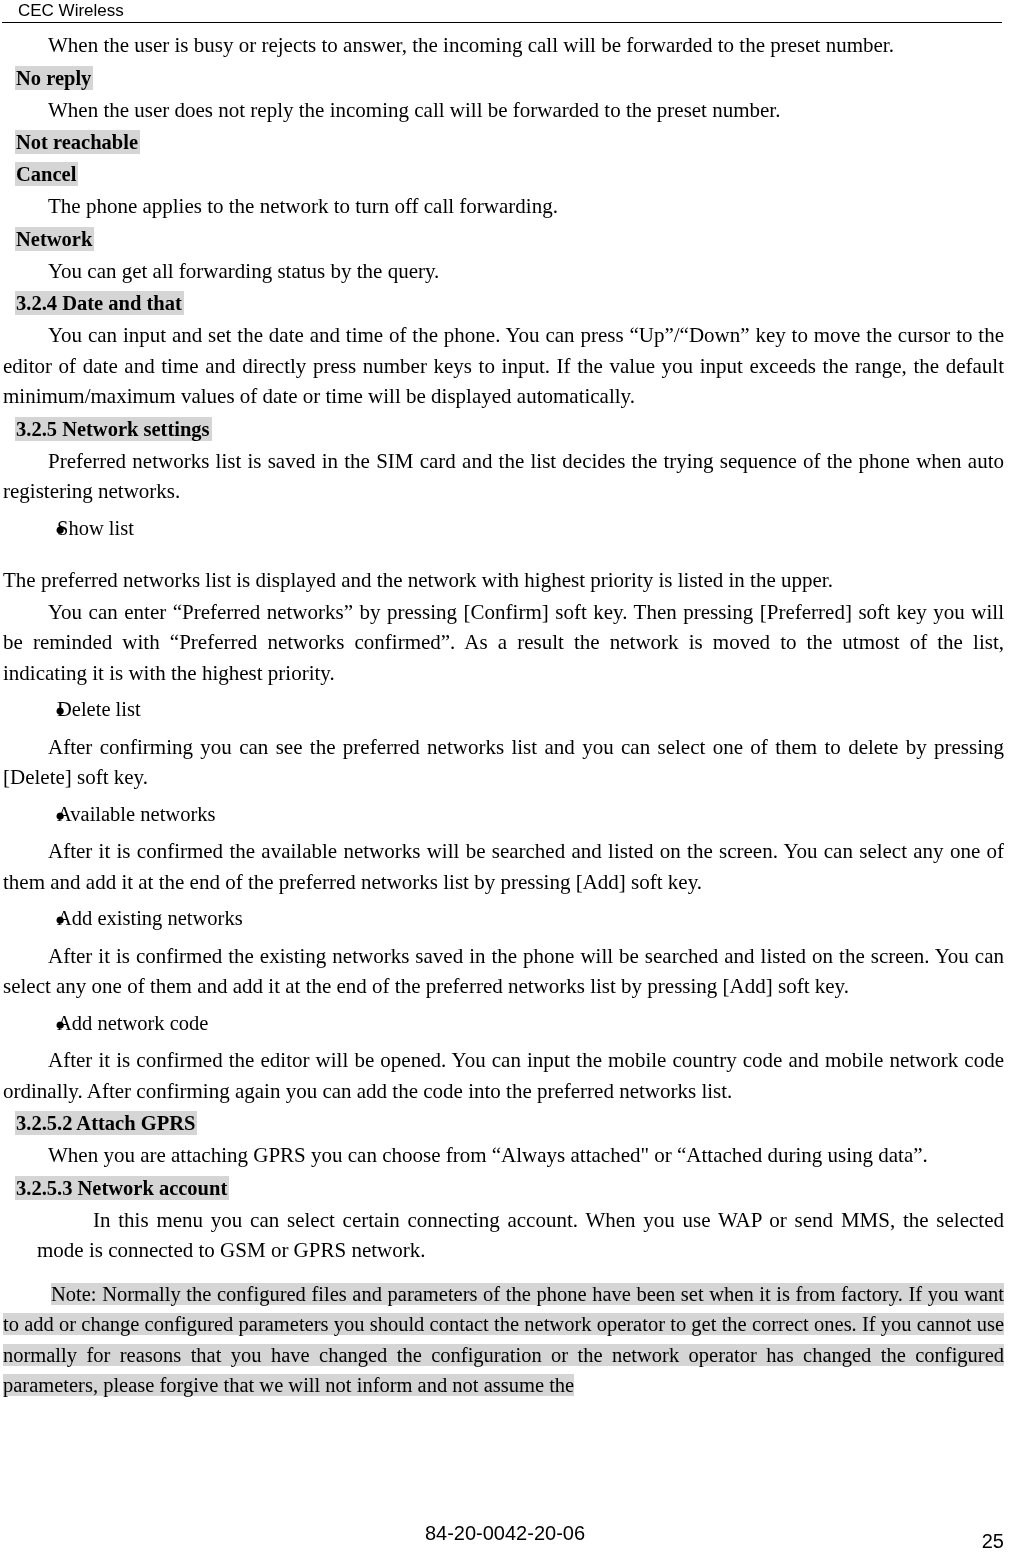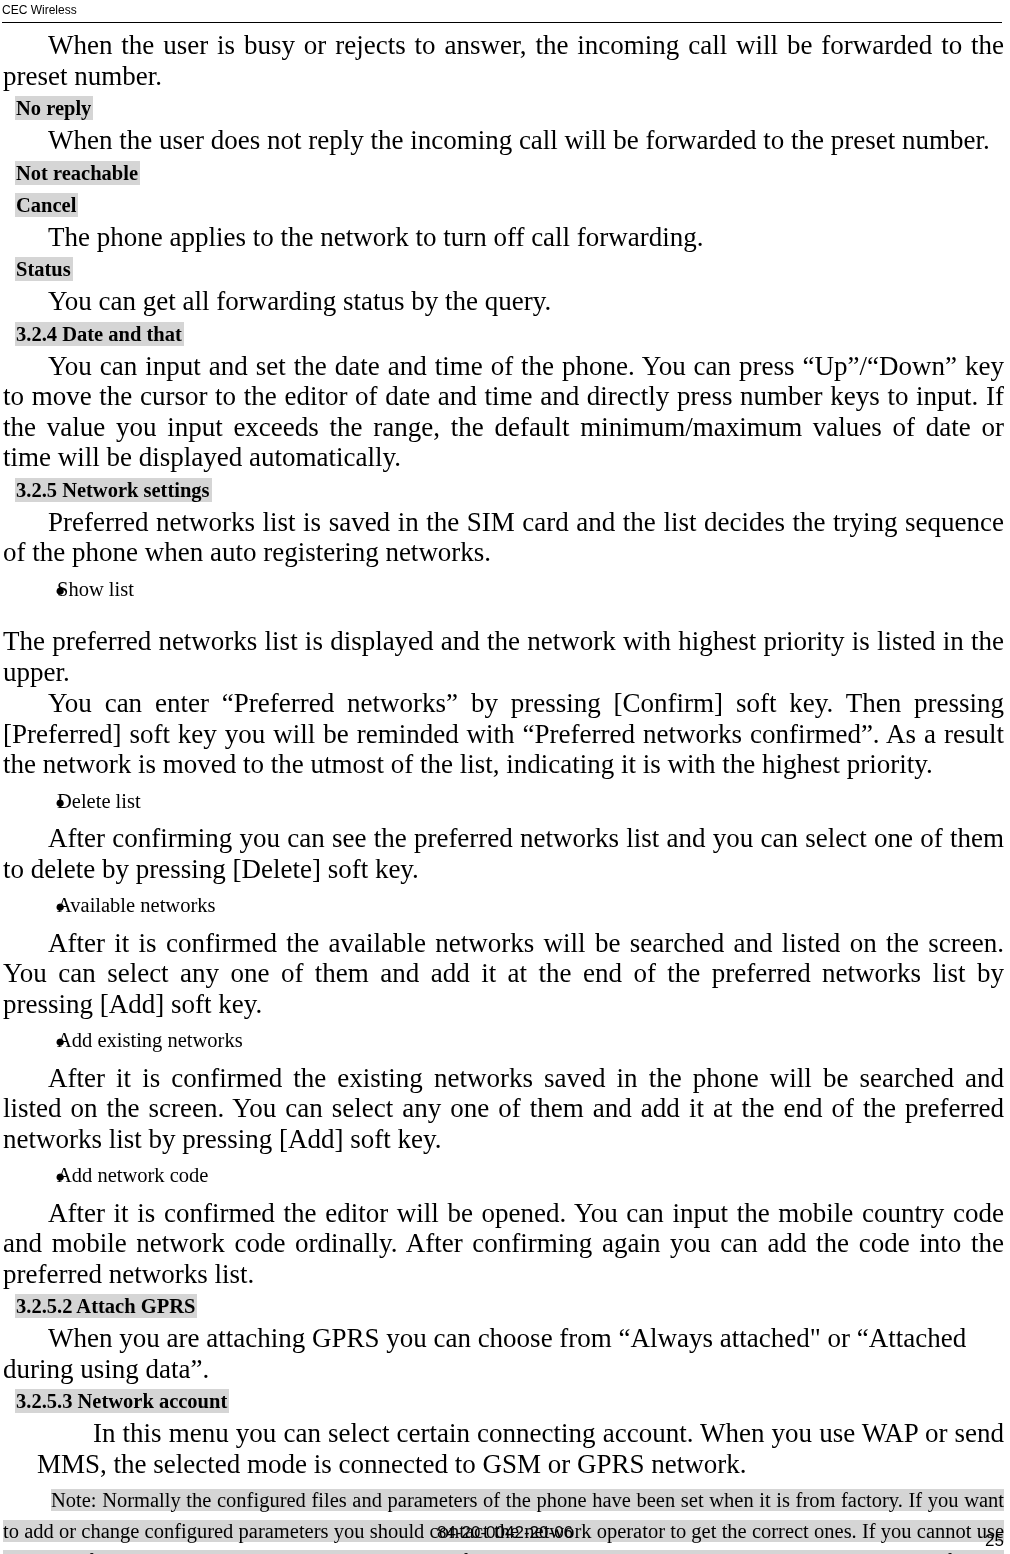--- a/index.html
+++ b/index.html
@@ -20,44 +20,44 @@
   .page-header {
     position: absolute;
     top: 0;
     left: 0;
     width: 1010px;
     height: 25px;
     box-sizing: border-box;
   }
   .page-header-title {
     font-family: "Liberation Sans", "DejaVu Sans", sans-serif;
-    font-size: 12px;
+    font-size: 17px;
     line-height: 21px;
-    padding-left: 2px;
+    padding-left: 18px;
     white-space: nowrap;
   }
   .header-rule {
     position: absolute;
     left: 2px;
     right: 8px;
     top: 22px;
     border-top: 1.6px solid #000;
   }
 
   
   .page-body {
     position: absolute;
     top: 30px;
     left: 3px;
     width: 1001px;
   }
 
   
   .para {
-    font-size: 27px;
+    font-size: 21px;
     line-height: 30.5px;
     text-align: justify;
     text-justify: inter-word;
     margin: 0 0 1px 0;
     hyphens: none;
   }
   .para.indent  { text-indent: 45px; }
   .para.indent-lg { text-indent: 56px; margin-left: 34px; }
   .para.noindent { text-indent: 0; margin-top: 20px; }
   .para.nojust  { text-align: left; }
@@ -92,37 +92,37 @@
     line-height: 30.5px;
   }
   .bullet-label { padding-left: 2px; }
 
   
   .note-para {
     font-size: 20.5px;
     line-height: 30.5px;
     text-align: justify;
     text-indent: 48px;
-    margin: 6px 0 0 0;
+    margin: 13px 0 0 0;
   }
   .note-para > span {
     background: #d5d5d5;
     box-decoration-break: clone;
     -webkit-box-decoration-break: clone;
   }
 
   
   .page-footer {
     position: absolute;
     left: 0;
     bottom: 6px;
     width: 1010px;
     height: 26px;
     font-family: "Liberation Sans", "DejaVu Sans", sans-serif;
-    font-size: 17px;
+    font-size: 20px;
     line-height: 22px;
   }
   .footer-doc-id {
     position: absolute;
     left: 0;
     right: 0;
     text-align: center;
   }
   .footer-page-no {
     position: absolute;
@@ -146,21 +146,21 @@
 
   <p class="para indent">When the user does not reply the incoming call will be forwarded to the preset number.</p>
 
   <div class="heading tight"><span>Not reachable</span></div>
 
 
   <div class="heading tight"><span>Cancel</span></div>
 
   <p class="para indent">The phone applies to the network to turn off call forwarding.</p>
 
-  <div class="heading tight"><span>Status</span></div>
+  <div class="heading tight"><span>Network</span></div>
 
   <p class="para indent">You can get all forwarding status by the query.</p>
 
   <div class="heading tight"><span>3.2.4 Date and that</span></div>
 
   <p class="para indent">You can input and set the date and time of the phone. You can press “Up”/“Down” key to move the cursor to the editor of date and time and directly press number keys to input. If the value you input exceeds the range, the default minimum/maximum values of date or time will be displayed automatically.</p>
 
   <div class="heading tight"><span>3.2.5 Network settings</span></div>
 
 

